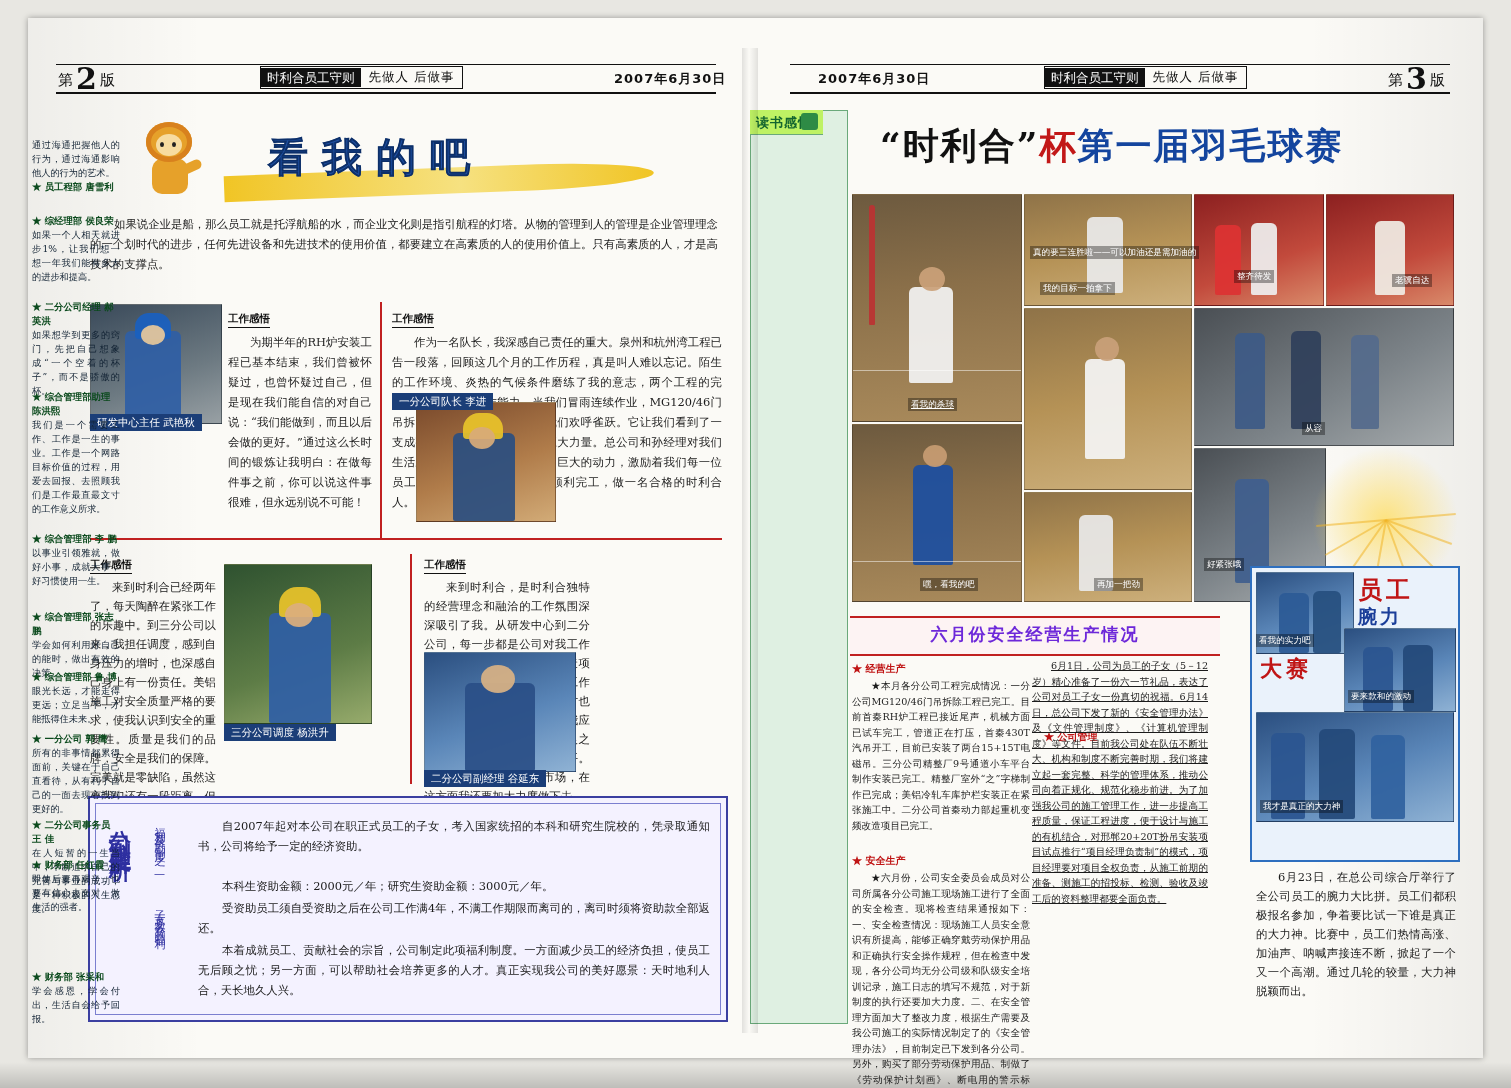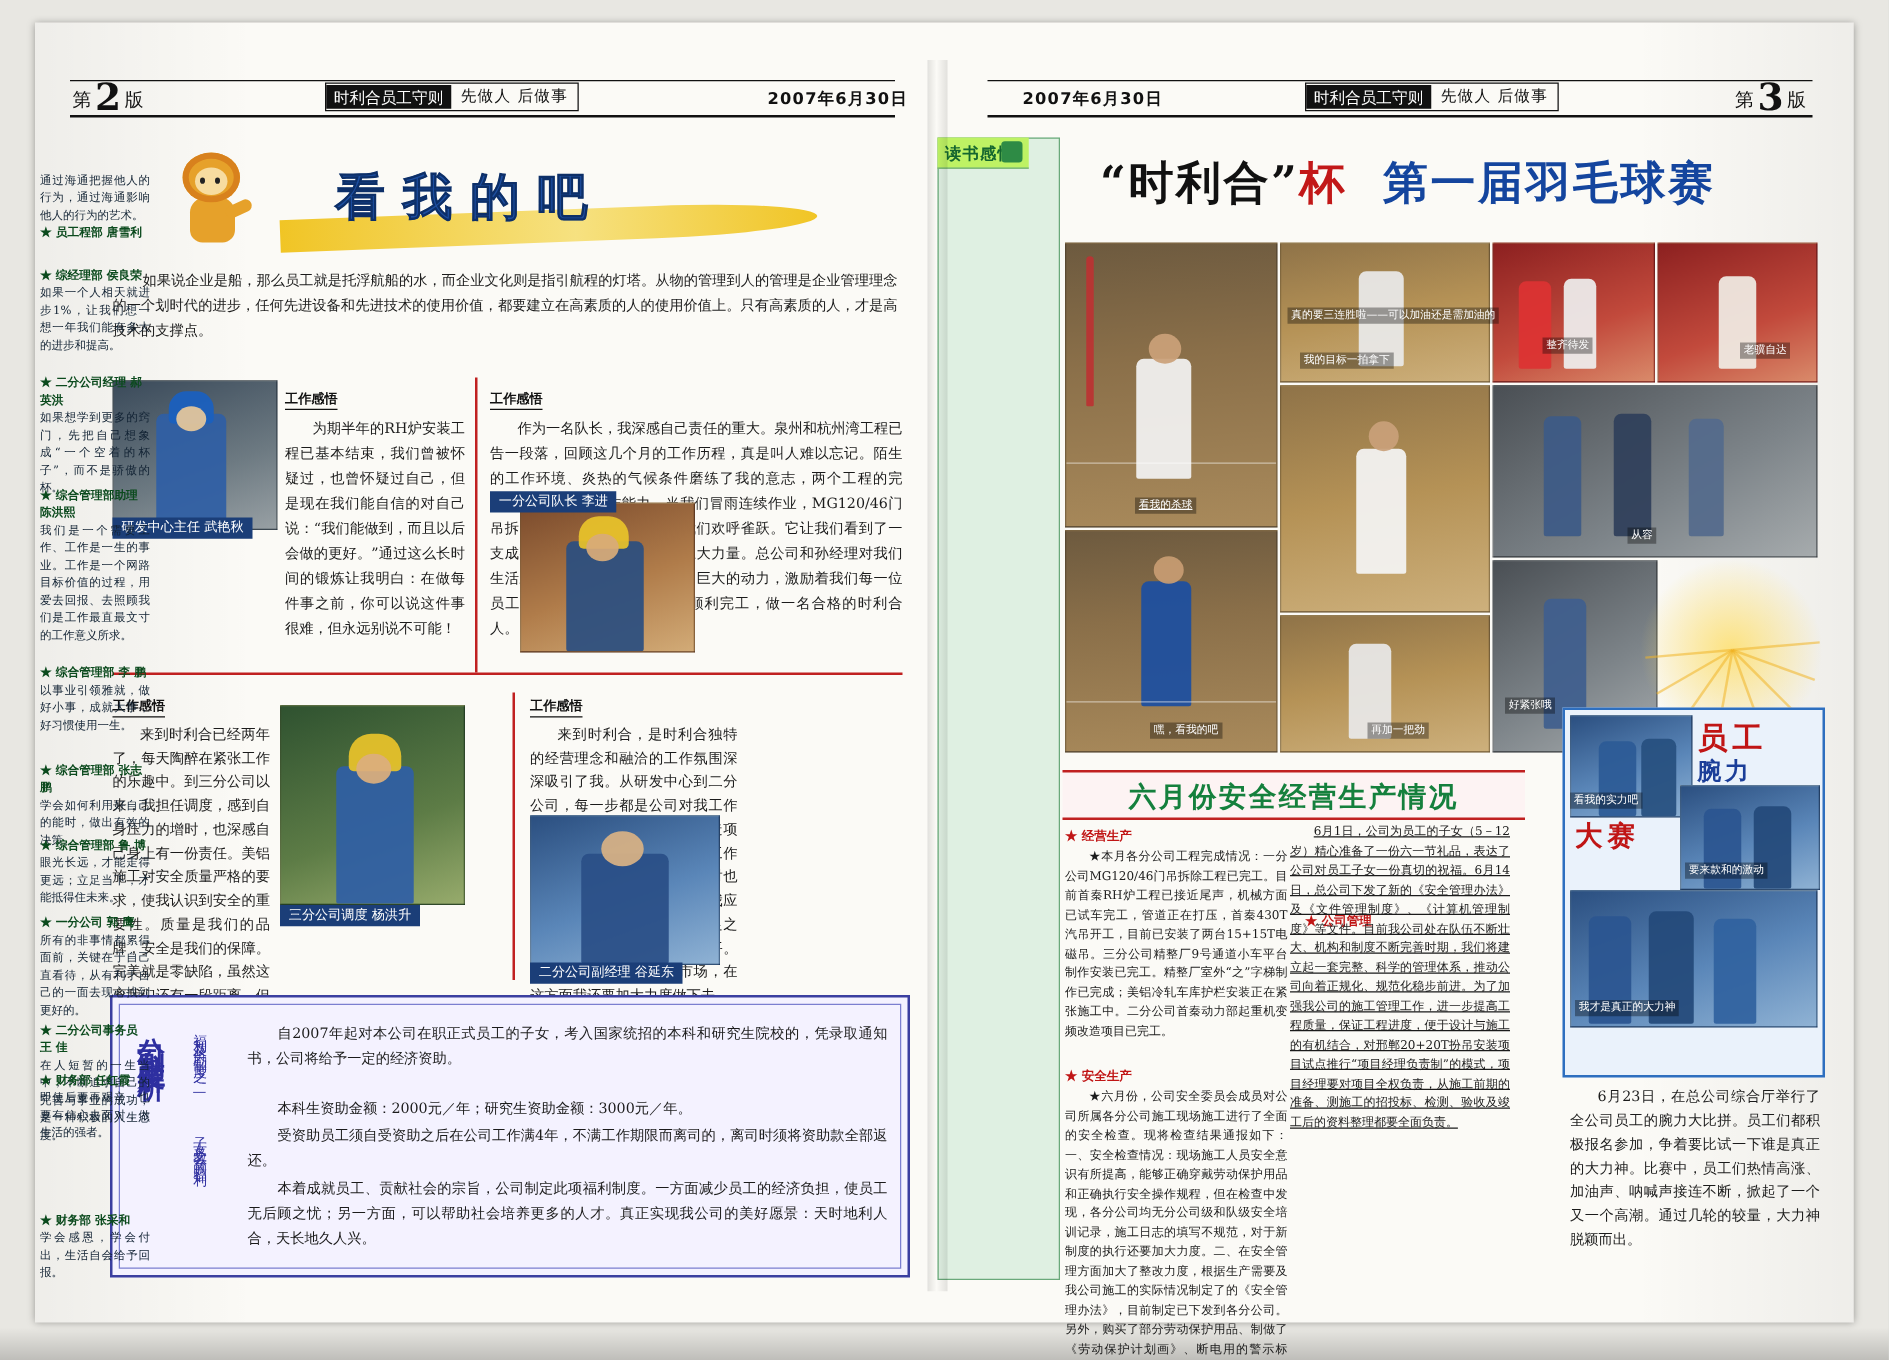--- a/index.html
+++ b/index.html
@@ -140,30 +140,30 @@
   .rc-item .b{
     font-size:9.2px;color:#123;line-height:14px;text-align:justify;
     font-family:"DejaVu Serif","Liberation Serif",serif;
   }
   .banner-t{
     position:absolute;left:852px;top:104px;width:580px;height:60px;
     font-size:36px;font-weight:bold;color:#111;letter-spacing:2px;
     font-family:"DejaVu Serif","Liberation Serif",serif;
   }
   .banner-t .red{color:#c21818;}
-  .banner-t .blue{color:#14459e;margin-left:29px;}
+  .banner-t .blue{color:#14459e;}
 
   .safehead{
     position:absolute;left:822px;top:598px;width:370px;height:36px;
     border-top:2px solid #c02020;border-bottom:2px solid #c02020;
     background:#fdf3f3;
   }
   .safehead .t{
     position:absolute;left:0;top:5px;width:370px;text-align:center;
-    font-size:22px;font-weight:bold;color:#15803d;letter-spacing:2px;
+    font-size:17px;font-weight:bold;color:#6d28d9;letter-spacing:2px;
     font-family:"DejaVu Serif","Liberation Serif",serif;
   }
   .sec-h{font-size:10px;color:#c01515;font-weight:bold;font-family:"DejaVu Serif","Liberation Serif",serif;}
 
   .wrist{
     position:absolute;left:1222px;top:548px;width:206px;height:292px;
     border:2px solid #2e6fbf;background:#eaf2fb;
   }
   .wrist-t1{
     position:absolute;left:1330px;top:556px;font-size:24px;font-weight:bold;color:#c01515;

